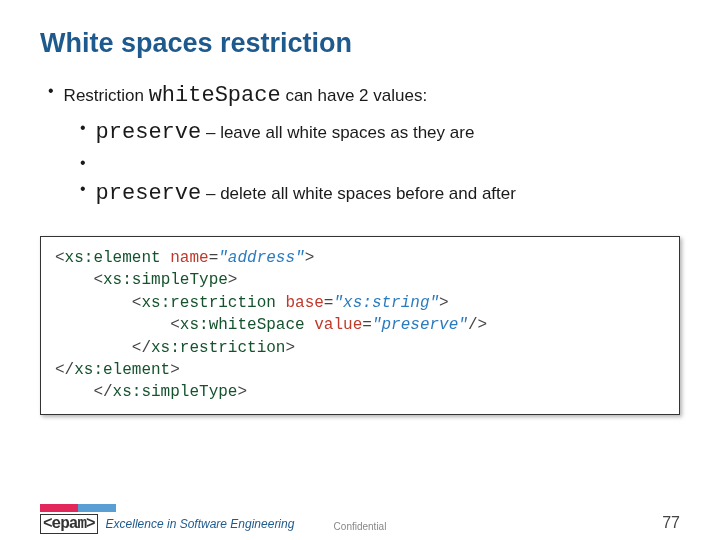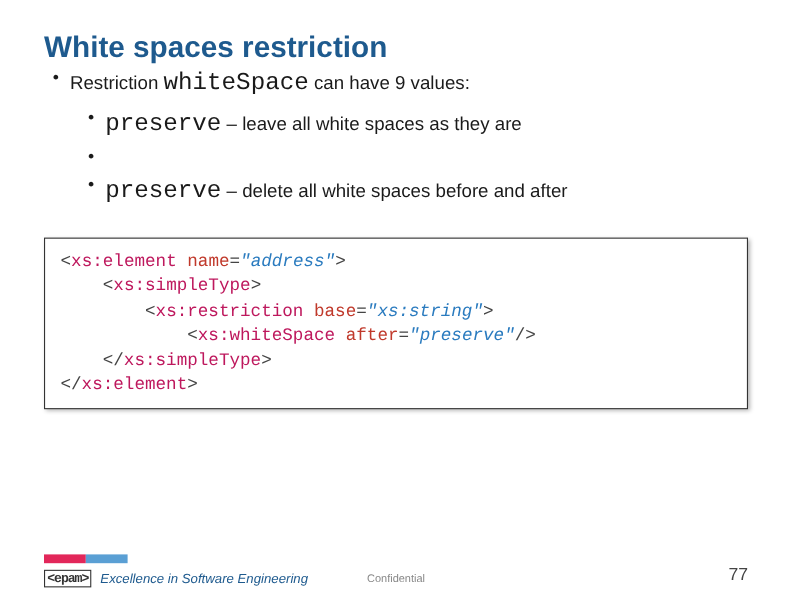--- a/index.html
+++ b/index.html
@@ -14,20 +14,21 @@
   .slide {
     width: 100%;
     height: 100%;
     padding: 28px 40px 0 40px;
     position: relative;
   }
   .title {
     color: #1e5a8e;
     font-size: 27px;
     font-weight: bold;
+    margin-bottom: 20px;
   }
   .bullets {
     color: #1a1a1a;
     font-size: 17px;
     line-height: 1.5;
     margin-left: 8px;
   }
   .bullet-l1 {
     display: flex;
     margin-bottom: 4px;
@@ -53,21 +54,21 @@
     margin-top: 26px;
     border: 1px solid #333;
     box-shadow: 2px 2px 4px rgba(0,0,0,0.3);
     padding: 10px 14px;
     font-family: "Courier New", monospace;
     font-size: 16px;
     line-height: 1.4;
     color: #444;
   }
   .code-line { white-space: pre; }
-  .tag { color: #be185d; }
+  .tag { color: #14532d; }
   .attr { color: #c0392b; }
   .str { color: #2a7bbf; font-style: italic; }
   .footer {
     position: absolute;
     left: 0;
     bottom: 0;
     width: 100%;
     height: 40px;
   }
   .footer-bar {
@@ -89,21 +90,21 @@
   .logo {
     position: absolute;
     left: 40px;
     bottom: 6px;
     display: flex;
     align-items: center;
     gap: 8px;
   }
   .logo-mark {
     font-family: "Courier New", monospace;
-    font-size: 12px;
+    font-size: 16px;
     font-weight: bold;
     color: #333;
     border: 1px solid #333;
     padding: 0 2px;
     letter-spacing: -1px;
   }
   .logo-text {
     font-size: 12px;
     font-style: italic;
     color: #1e5a8e;
@@ -128,21 +129,21 @@
 <body>
 
 <div class="slide">
 
   <div class="title">White spaces restriction</div>
 
   <div class="bullets">
     <div class="bullet-l1">
       <span class="dot">•</span>
       <span>
-        <span>Restriction </span><span class="mono">whiteSpace</span><span> can have 9 values:</span>
+        <span>Restriction </span><span class="mono">whiteSpace</span><span> can have 2 values:</span>
       </span>
     </div>
     <div class="bullet-l2">
       <span class="dot">•</span>
       <span>
         <span class="mono">preserve</span><span> – leave all white spaces as they are</span>
       </span>
     </div>
     <div class="bullet-l2">
       <span class="dot">•</span>
@@ -152,23 +153,24 @@
       <span>
         <span class="mono">preserve</span><span> – delete all white spaces before and after</span>
       </span>
     </div>
   </div>
 
   <div class="code-box">
     <div class="code-line"><span>&lt;</span><span class="tag">xs:element</span><span> </span><span class="attr">name</span><span>=</span><span class="str">"address"</span><span>&gt;</span></div>
     <div class="code-line"><span>    &lt;</span><span class="tag">xs:simpleType</span><span>&gt;</span></div>
     <div class="code-line"><span>        &lt;</span><span class="tag">xs:restriction</span><span> </span><span class="attr">base</span><span>=</span><span class="str">"xs:string"</span><span>&gt;</span></div>
-    <div class="code-line"><span>            &lt;</span><span class="tag">xs:whiteSpace</span><span> </span><span class="attr">after</span><span>=</span><span class="str">"preserve"</span><span>/&gt;</span></div>
+    <div class="code-line"><span>            &lt;</span><span class="tag">xs:whiteSpace</span><span> </span><span class="attr">value</span><span>=</span><span class="str">"preserve"</span><span>/&gt;</span></div>
+    <div class="code-line"><span>        &lt;/</span><span class="tag">xs:restriction</span><span>&gt;</span></div>
+    <div class="code-line"><span>&lt;/</span><span class="tag">xs:element</span><span>&gt;</span></div>
     <div class="code-line"><span>    &lt;/</span><span class="tag">xs:simpleType</span><span>&gt;</span></div>
-    <div class="code-line"><span>&lt;/</span><span class="tag">xs:element</span><span>&gt;</span></div>
   </div>
 
   <div class="footer">
     <div class="footer-bar"></div>
     <div class="footer-bar2"></div>
     <div class="logo">
       <span class="logo-mark">&lt;epam&gt;</span>
       <span class="logo-text">Excellence in Software Engineering</span>
     </div>
     <div class="confidential">Confidential</div>

